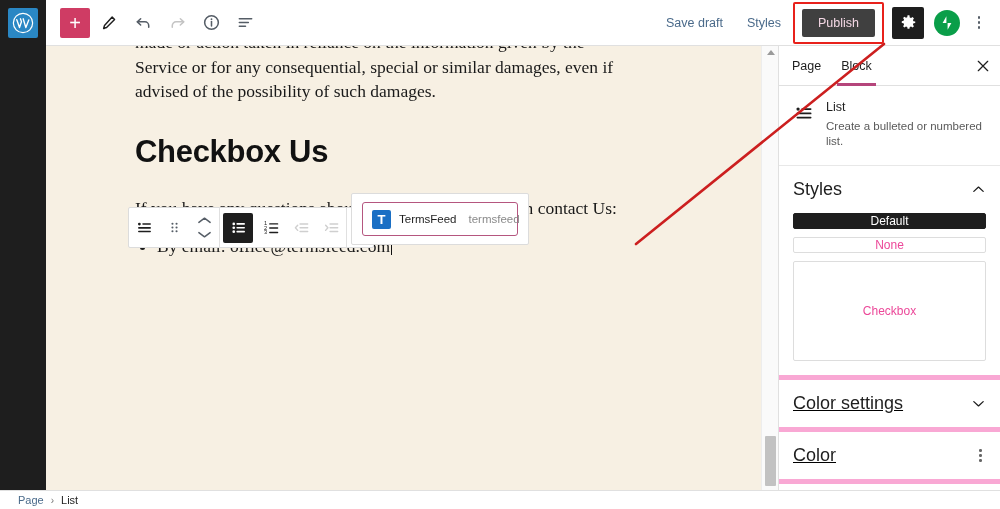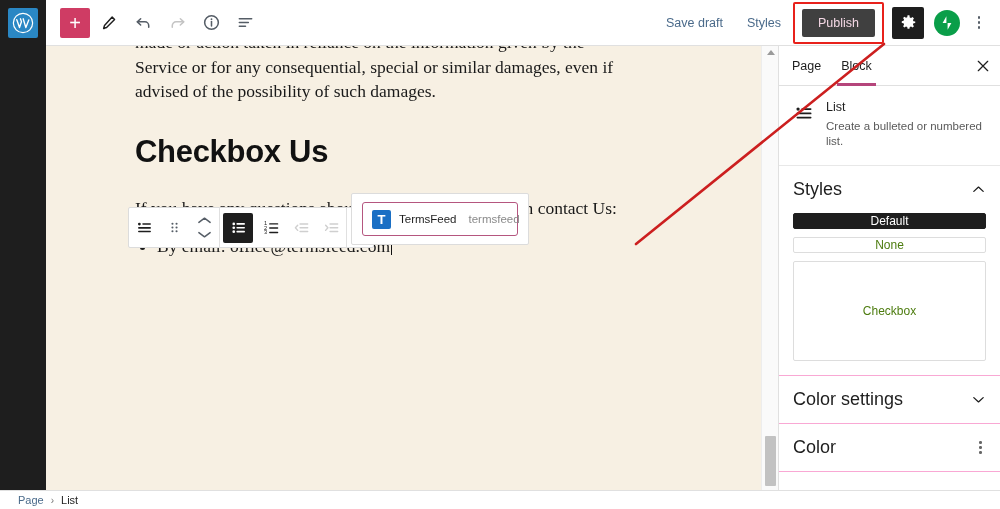--- a/index.html
+++ b/index.html
@@ -189,25 +189,25 @@
     display: flex; gap: 11px; padding: 14px 14px 16px 14px; border-bottom: 1px solid #e8e8e8;
   }
   .blockinfo-txt h4 { font-size: 12.5px; font-weight: normal; color: #1e1e1e; margin-bottom: 5px; }
   .blockinfo-txt p { font-size: 11.5px; color: #5a5a5a; line-height: 15px; }
 
   .panel-head {
     display: flex; align-items: center; justify-content: space-between;
     padding: 13px 14px; cursor: pointer;
   }
   .panel-head h3 { font-size: 18px; font-weight: normal; color: #1e1e1e; }
-  .panel-head.border-t { border-top: 1px solid #f9a8d4; }
+  .panel-head.border-t { border-top: 5px solid #f9a8d4; text-decoration: underline; }
   .styles-row { display: flex; gap: 8px; padding: 0 14px 8px 14px; flex-wrap: wrap; flex-direction: column; }
   .style-btn {
     flex: 1 1 44%; min-width: 92px; height: 31px; border: 1px solid #ddd; border-radius: 2px;
-    background: #fff; font-size: 12px; color: #4d7c0f; cursor: pointer;
+    background: #fff; font-size: 12px; color: #ec4899; cursor: pointer;
     font-family: "Liberation Sans", sans-serif;
   }
   .style-btn.selected { background: #1e1e1e; color: #fff; border-color: #1e1e1e; }
   .pad-b { padding-bottom: 14px; }
 
   .color-box { margin: 0 14px 14px 14px; border: 1px solid #e0e0e0; border-radius: 2px; }
   .color-row {
     display: flex; align-items: center; gap: 10px; padding: 9px 12px; cursor: pointer;
   }
   .color-row + .color-row { border-top: 1px solid #e8e8e8; }

